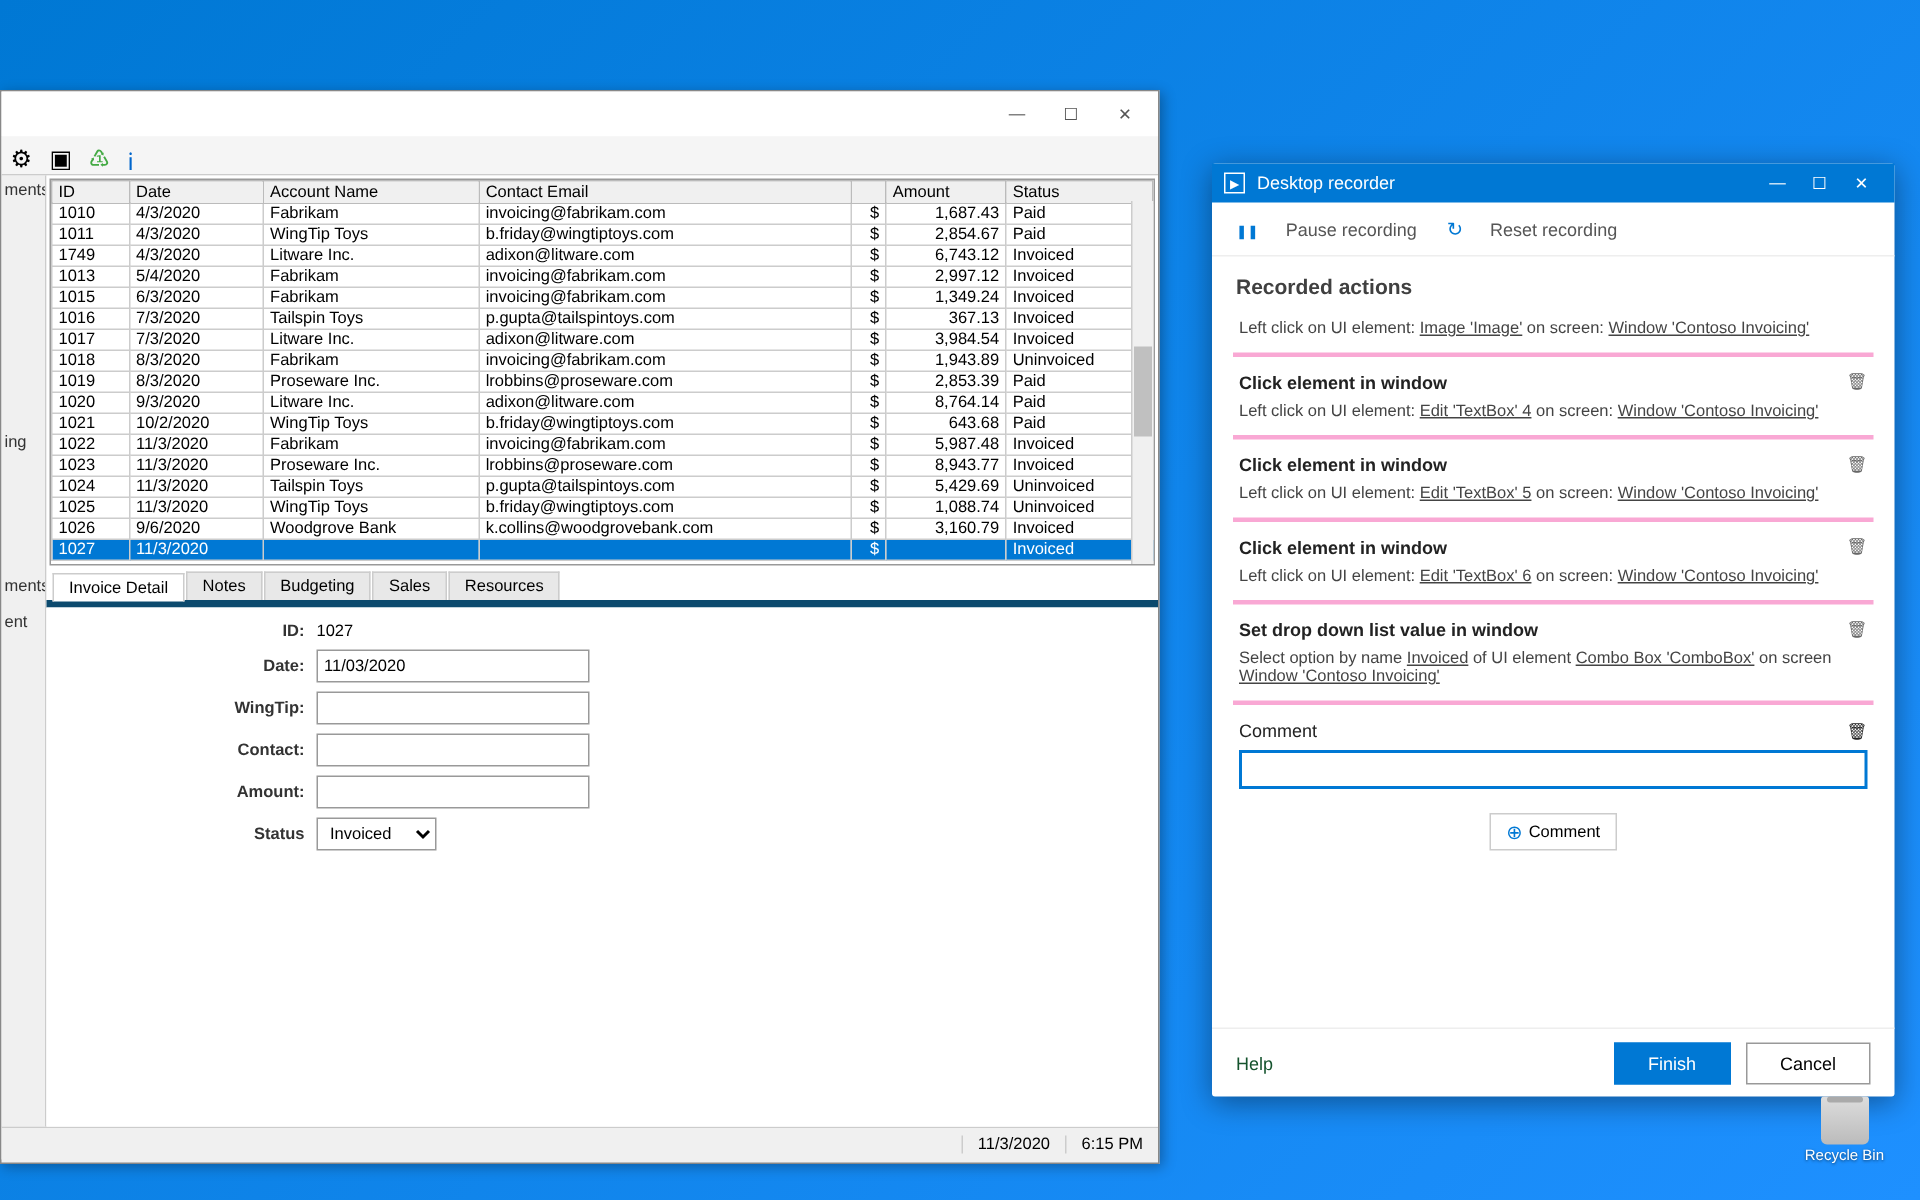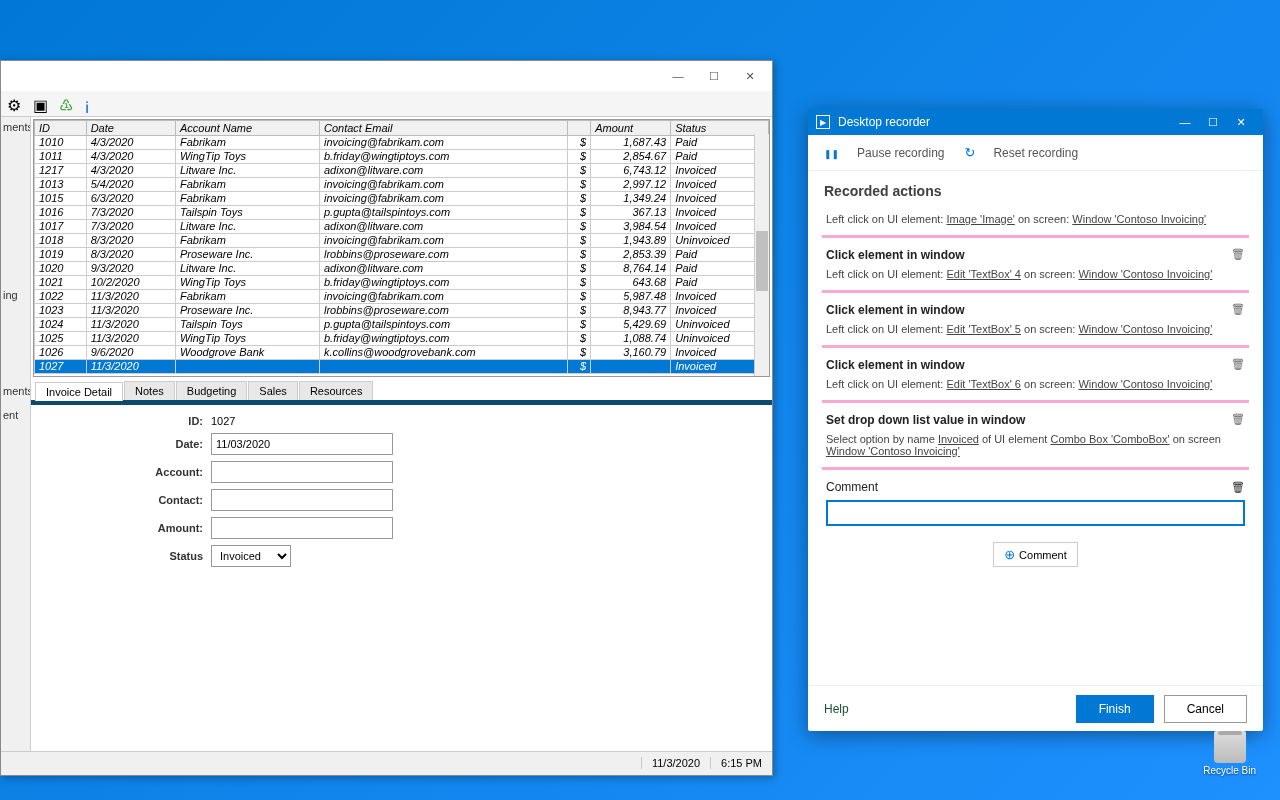--- a/index.html
+++ b/index.html
@@ -12,21 +12,21 @@
 
 .app-toolbar { height: 26px; background: #f5f5f5; border-bottom: 1px solid #ccc; display: flex; align-items: center; padding: 0 6px; gap: 10px; }
 .tb-icon { width: 16px; height: 16px; display: inline-block; }
 
 .app-body { display: flex; height: calc(100% - 30px - 26px - 24px); }
 .sidebar { width: 30px; overflow: hidden; background: #f0f0f0; border-right: 1px solid #ccc; font-size: 11px; color: #333; padding: 4px 0 0 2px; }
 .sidebar div { height: 18px; white-space: nowrap; margin-bottom: 6px; }
 
 .main-pane { flex: 1; display: flex; flex-direction: column; background: #fff; }
 .grid-wrap { height: 258px; overflow: hidden; position: relative; border: 1px solid #999; margin: 2px; }
-.grid { width: 100%; border-collapse: collapse; font-size: 11px; font-style: italic; }
+.grid { width: 100%; border-collapse: collapse; font-size: 11px; }
 .grid th { background: #f0f0f0; border: 1px solid #bbb; padding: 1px 4px; text-align: left; font-weight: normal; position: sticky; top: 0; }
 .grid td { border: 1px solid #ccc; padding: 0 4px; height: 13px; line-height: 13px; white-space: nowrap; }
 .grid td.num { text-align: right; }
 .grid tr.sel td { background: #0078d4; color: #fff; }
 .scrollbar-v { position: absolute; right: 0; top: 14px; bottom: 0; width: 15px; background: #f0f0f0; border-left: 1px solid #ccc; }
 .thumb { position: absolute; left: 1px; right: 1px; top: 40%; height: 60px; background: #c0c0c0; }
 
 .tabs { display: flex; border-bottom: 5px solid #0c4a6e; padding: 0 4px; font-size: 11px; margin-top: 2px; }
 .tab { padding: 3px 10px; border: 1px solid #ccc; border-bottom: none; background: #e8e8e8; margin-right: 1px; cursor: default; }
 .tab.active { background: #fff; position: relative; top: 1px; }
@@ -134,21 +134,21 @@
               <tr>
                 <td>1011</td>
                 <td>4/3/2020</td>
                 <td>WingTip Toys</td>
                 <td>b.friday@wingtiptoys.com</td>
                 <td class="num">$</td>
                 <td class="num">2,854.67</td>
                 <td>Paid</td>
               </tr>
               <tr>
-                <td>1217</td>
+                <td>1749</td>
                 <td>4/3/2020</td>
                 <td>Litware Inc.</td>
                 <td>adixon@litware.com</td>
                 <td class="num">$</td>
                 <td class="num">6,743.12</td>
                 <td>Invoiced</td>
               </tr>
               <tr>
                 <td>1013</td>
                 <td>5/4/2020</td>
@@ -291,21 +291,21 @@
       <div class="detail">
         <div class="form-row">
             <label>ID:</label>
             <span class="val">1027</span>
           </div>
         <div class="form-row">
             <label>Date:</label>
             <input value="11/03/2020" style="">
           </div>
         <div class="form-row">
-            <label>Account:</label>
+            <label>WingTip:</label>
             <input value="" style="">
           </div>
         <div class="form-row">
             <label>Contact:</label>
             <input value="" style="">
           </div>
         <div class="form-row">
             <label>Amount:</label>
             <input value="" style="">
           </div>

